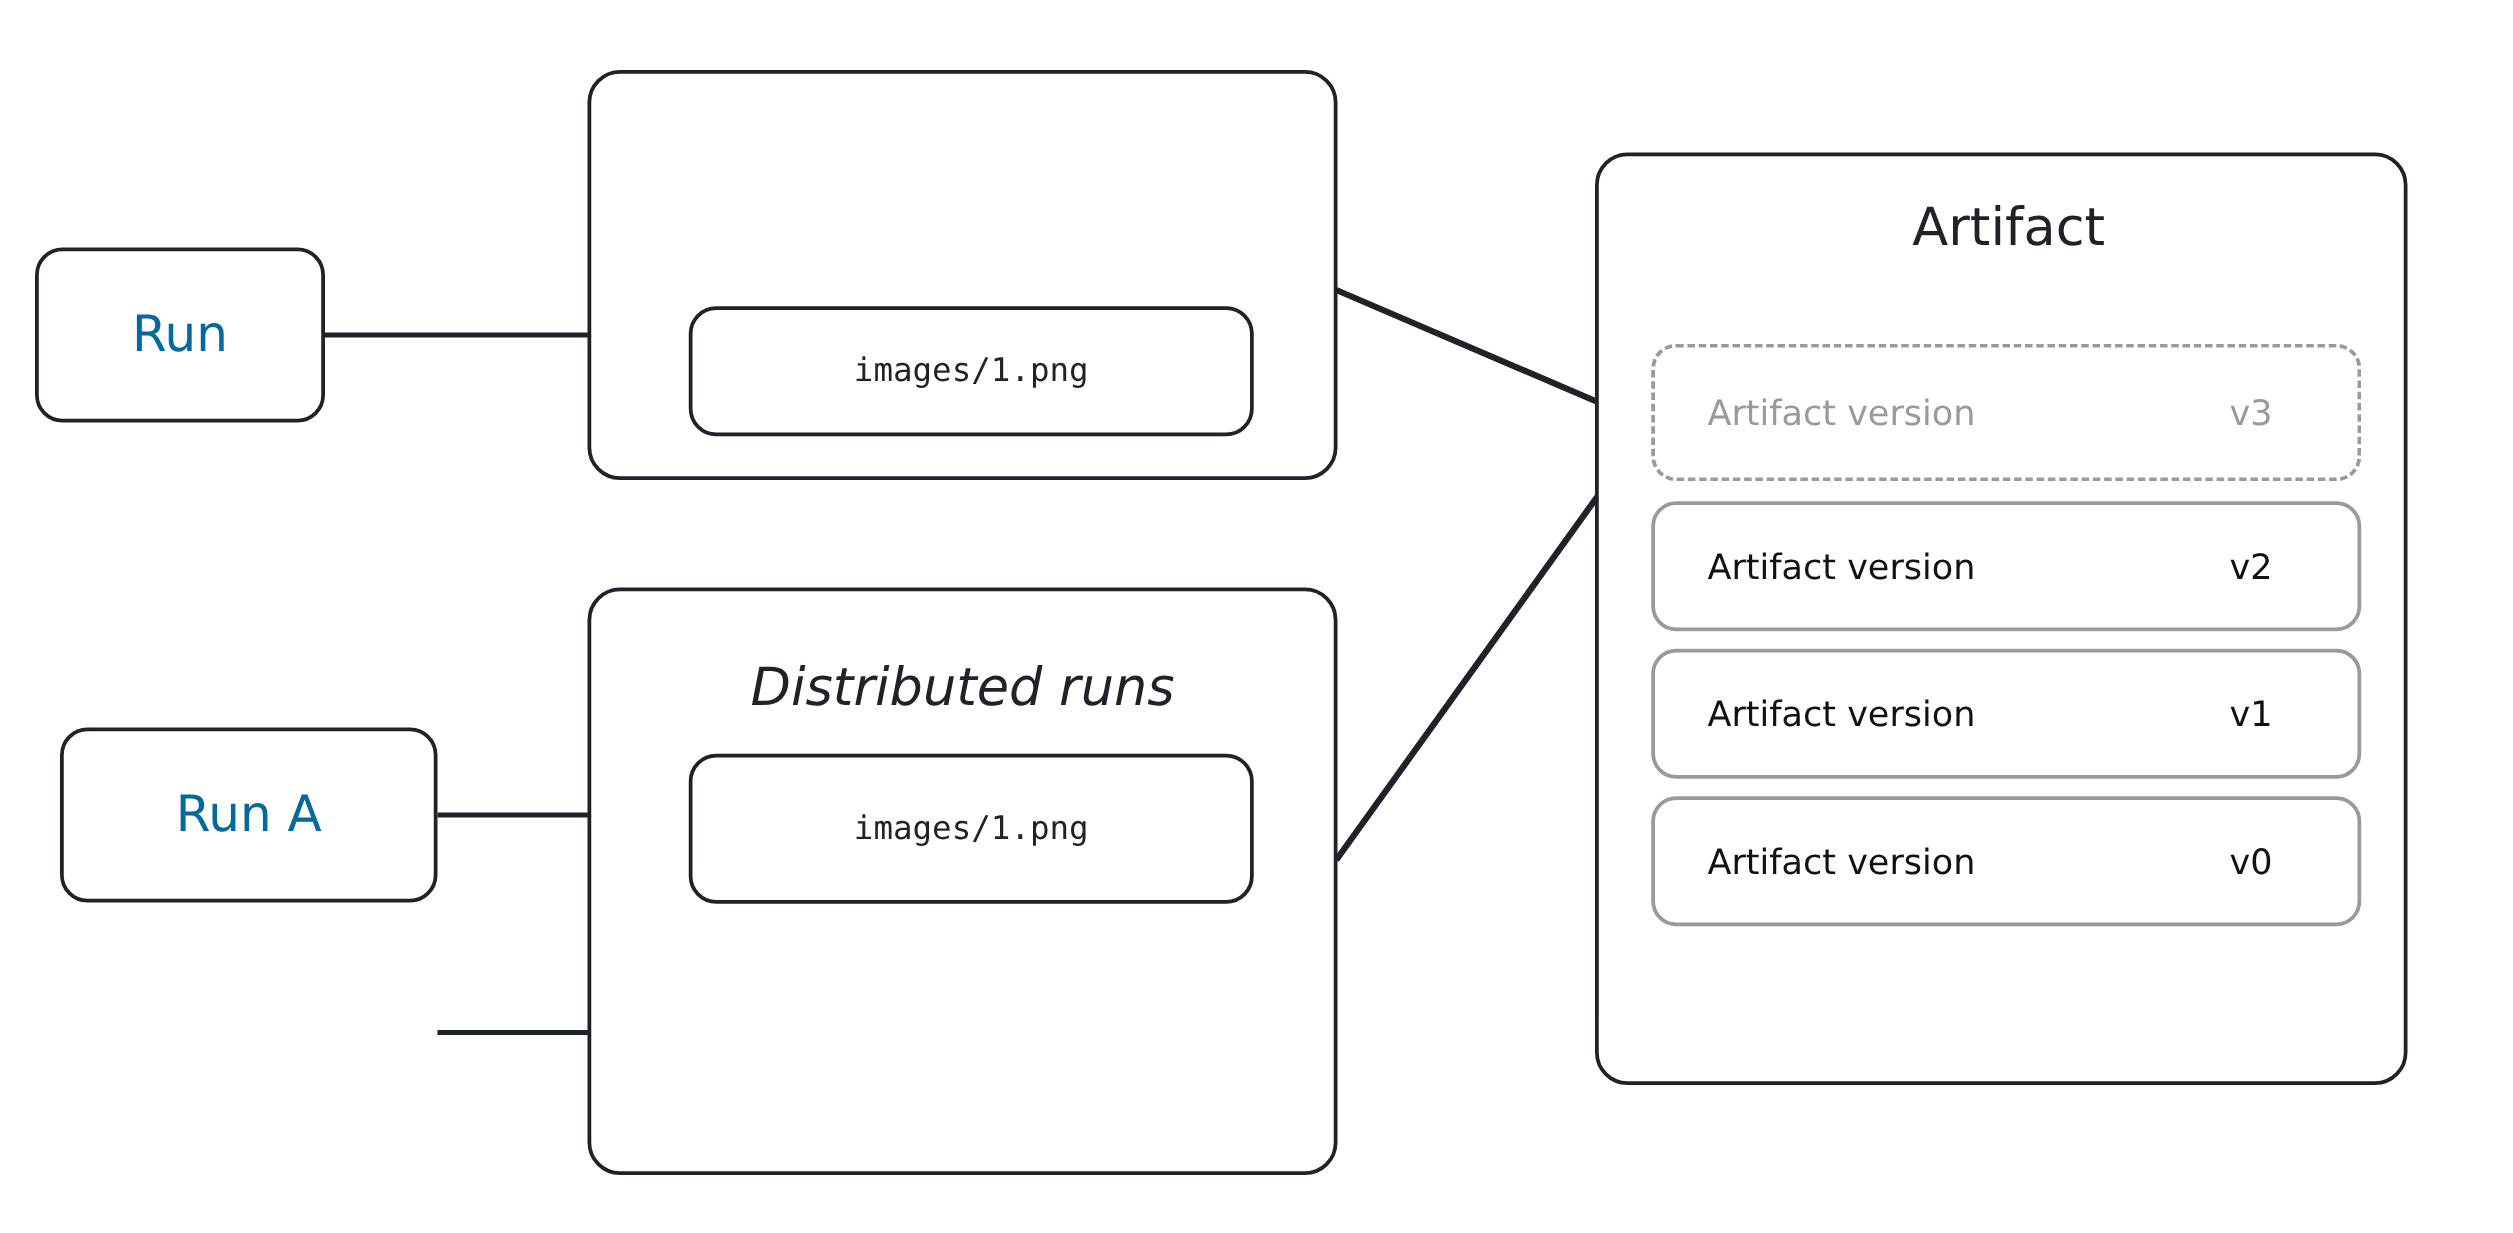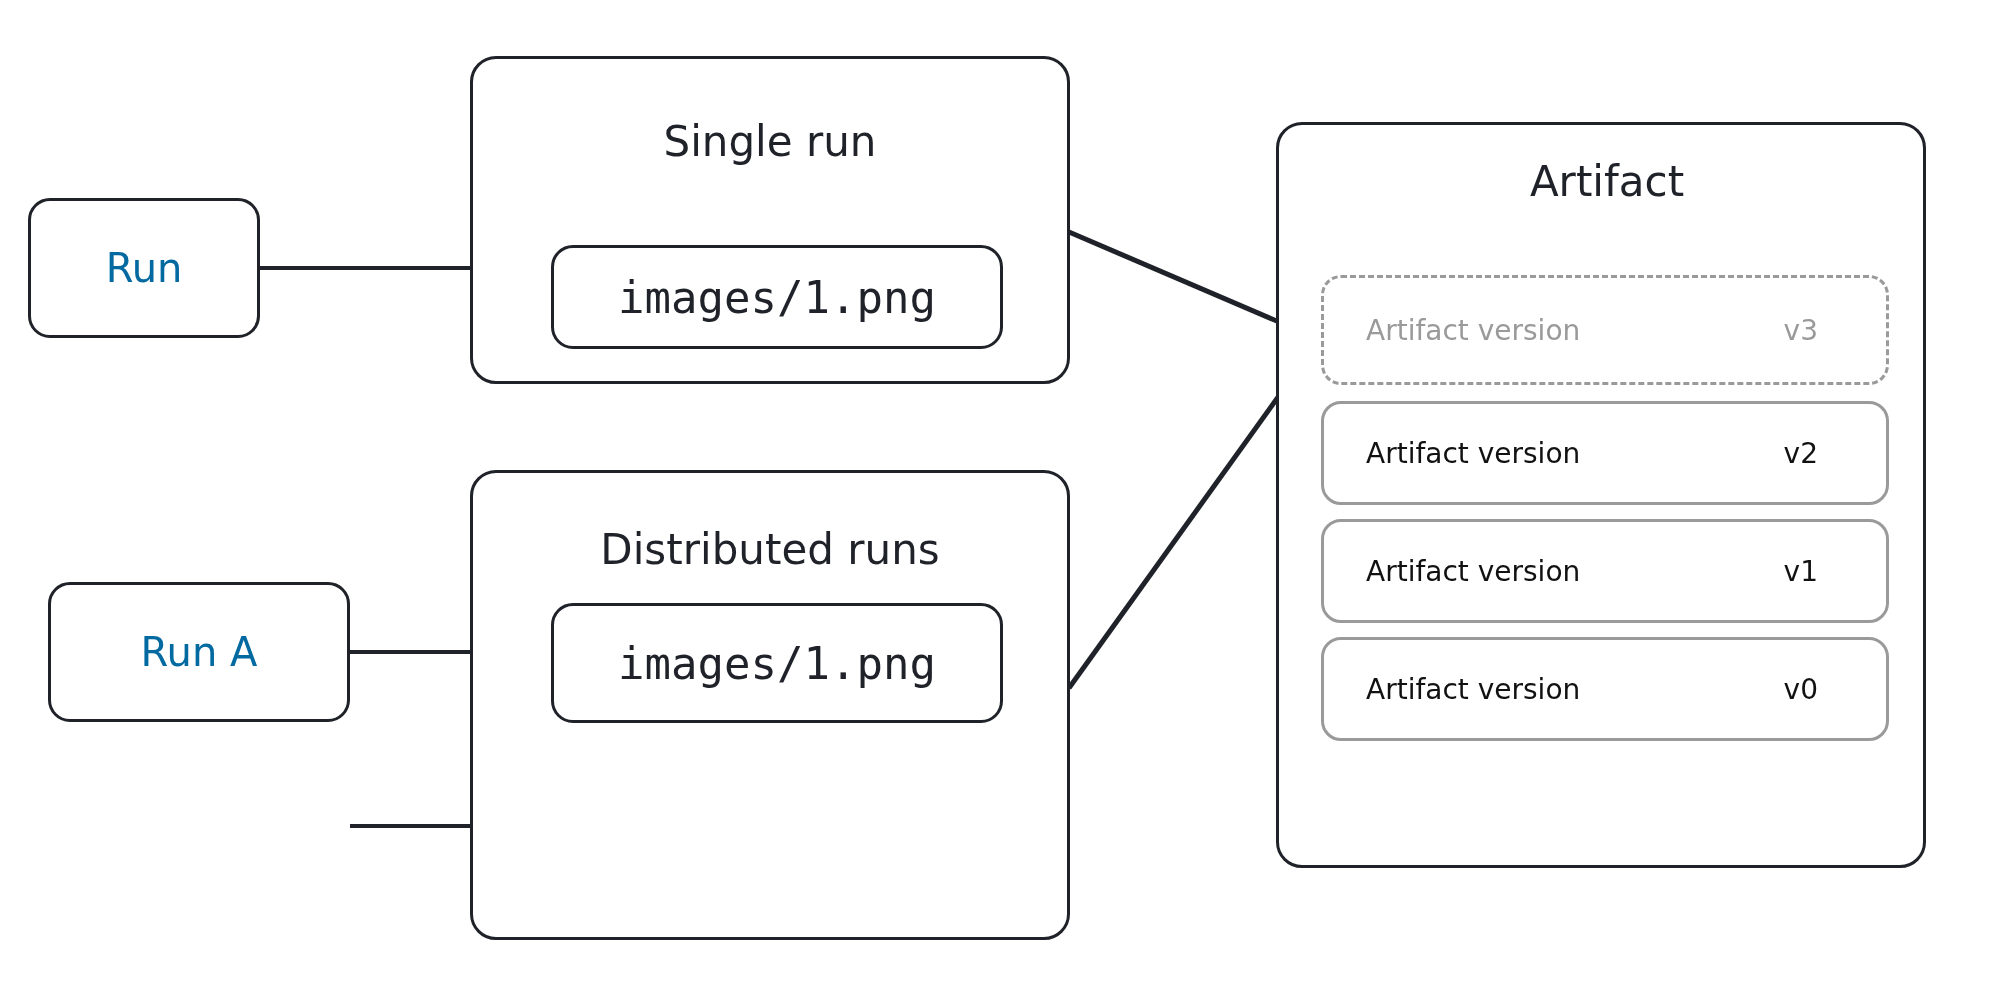--- a/index.html
+++ b/index.html
@@ -42,21 +42,21 @@
     right: 0;
     text-align: center;
     color: #1f2229;
     font-size: 42px;
     font-family: "DejaVu Sans", "Liberation Sans", sans-serif;
   }
   .file-node {
     border: 3px solid #1f2229;
     border-radius: 22px;
     color: #1f2229;
-    font-size: 44px;
+    font-size: 26px;
     font-family: "DejaVu Sans Mono", "Liberation Mono", monospace;
   }
 
   
   #artifact-panel {
     position: absolute;
     box-sizing: border-box;
     border: 3px solid #1f2229;
     border-radius: 26px;
     background: #ffffff;
@@ -134,28 +134,27 @@
   <div class="box node" style="left:28px; top:198px; width:232px; height:140px;">
     <span>Run</span>
   </div>
 
   <div class="box node" style="left:48px; top:582px; width:302px; height:140px;">
     <span>Run A</span>
   </div>
 
 
   <div class="box group" style="left:470px; top:56px; width:600px; height:328px;">
-    <div class="group-title" style="top:58px;">Single run</div>
     <div class="box file-node" style="left:78px; top:186px; width:452px; height:104px;">
       <span>images/1.png</span>
     </div>
   </div>
 
   <div class="box group" style="left:470px; top:470px; width:600px; height:470px;">
-    <div class="group-title" style="top:52px;">Distributed runs</div>
+    <div class="group-title" style="top:52px;font-style:italic;">Distributed runs</div>
     <div class="box file-node" style="left:78px; top:130px; width:452px; height:120px;">
       <span>images/1.png</span>
     </div>
   </div>
 
   <div id="artifact-panel" style="left:1276px; top:122px; width:650px; height:746px;">
 
     <div id="artifact-title" style="top:32px;margin-left:12px;">Artifact</div>
 
     <div class="version-row draft" style="left:42px; top:150px; width:568px; height:110px;">

